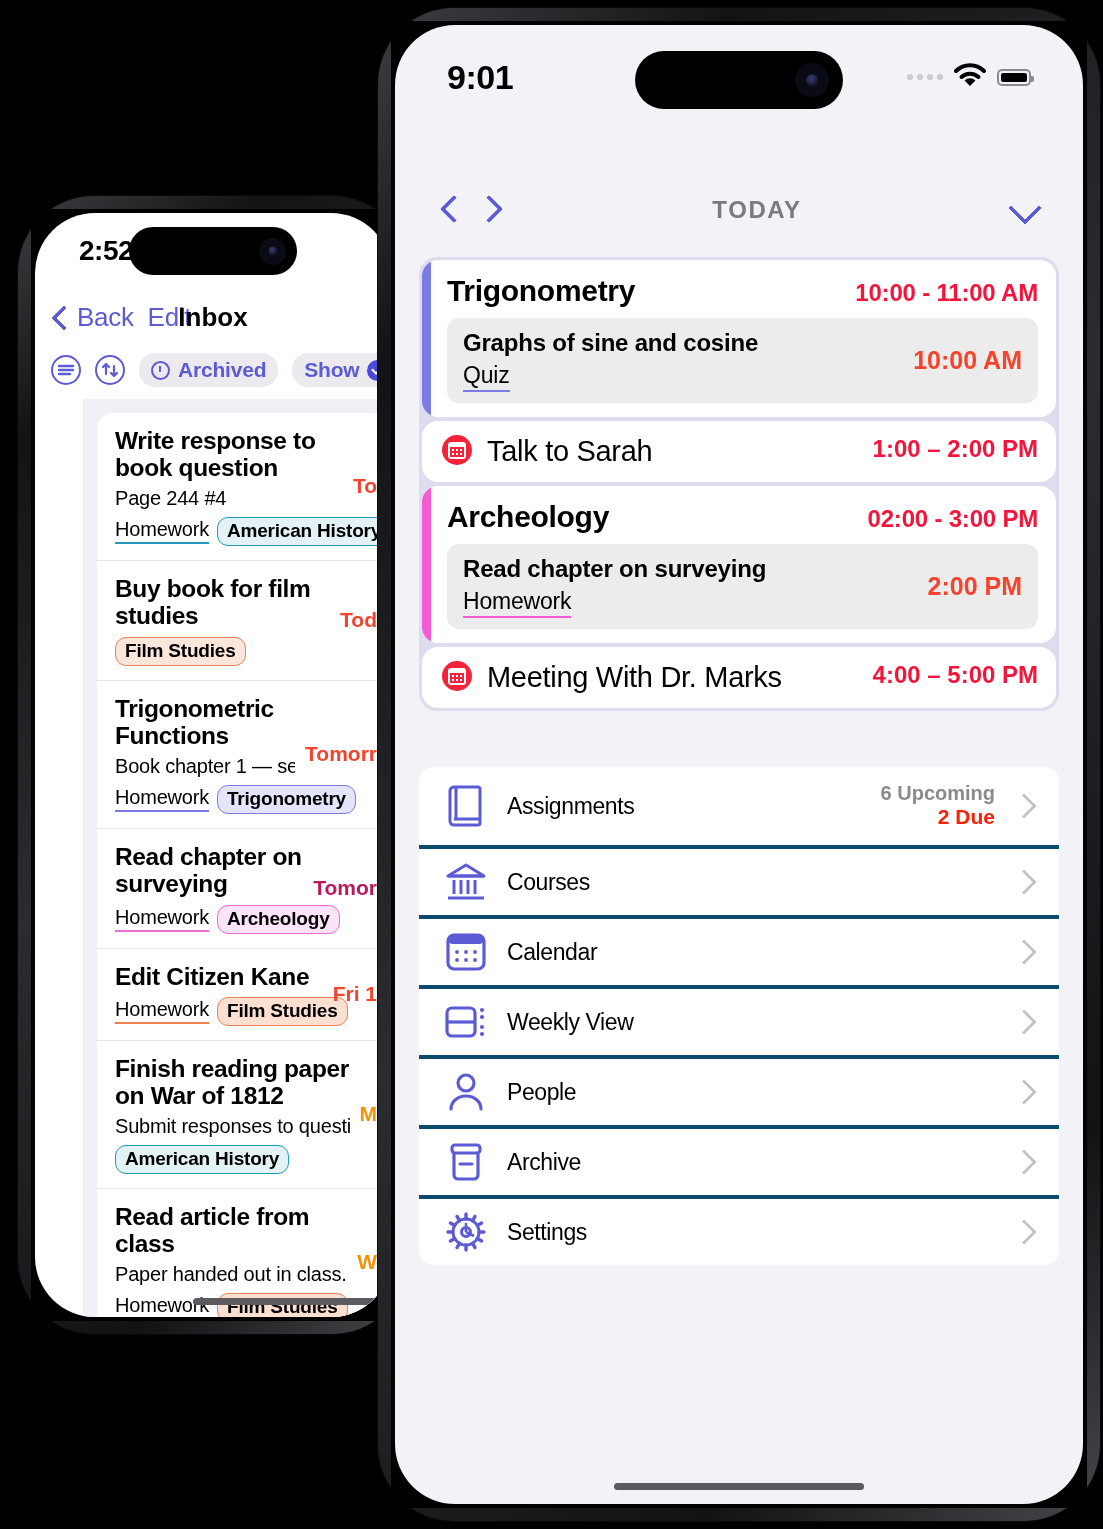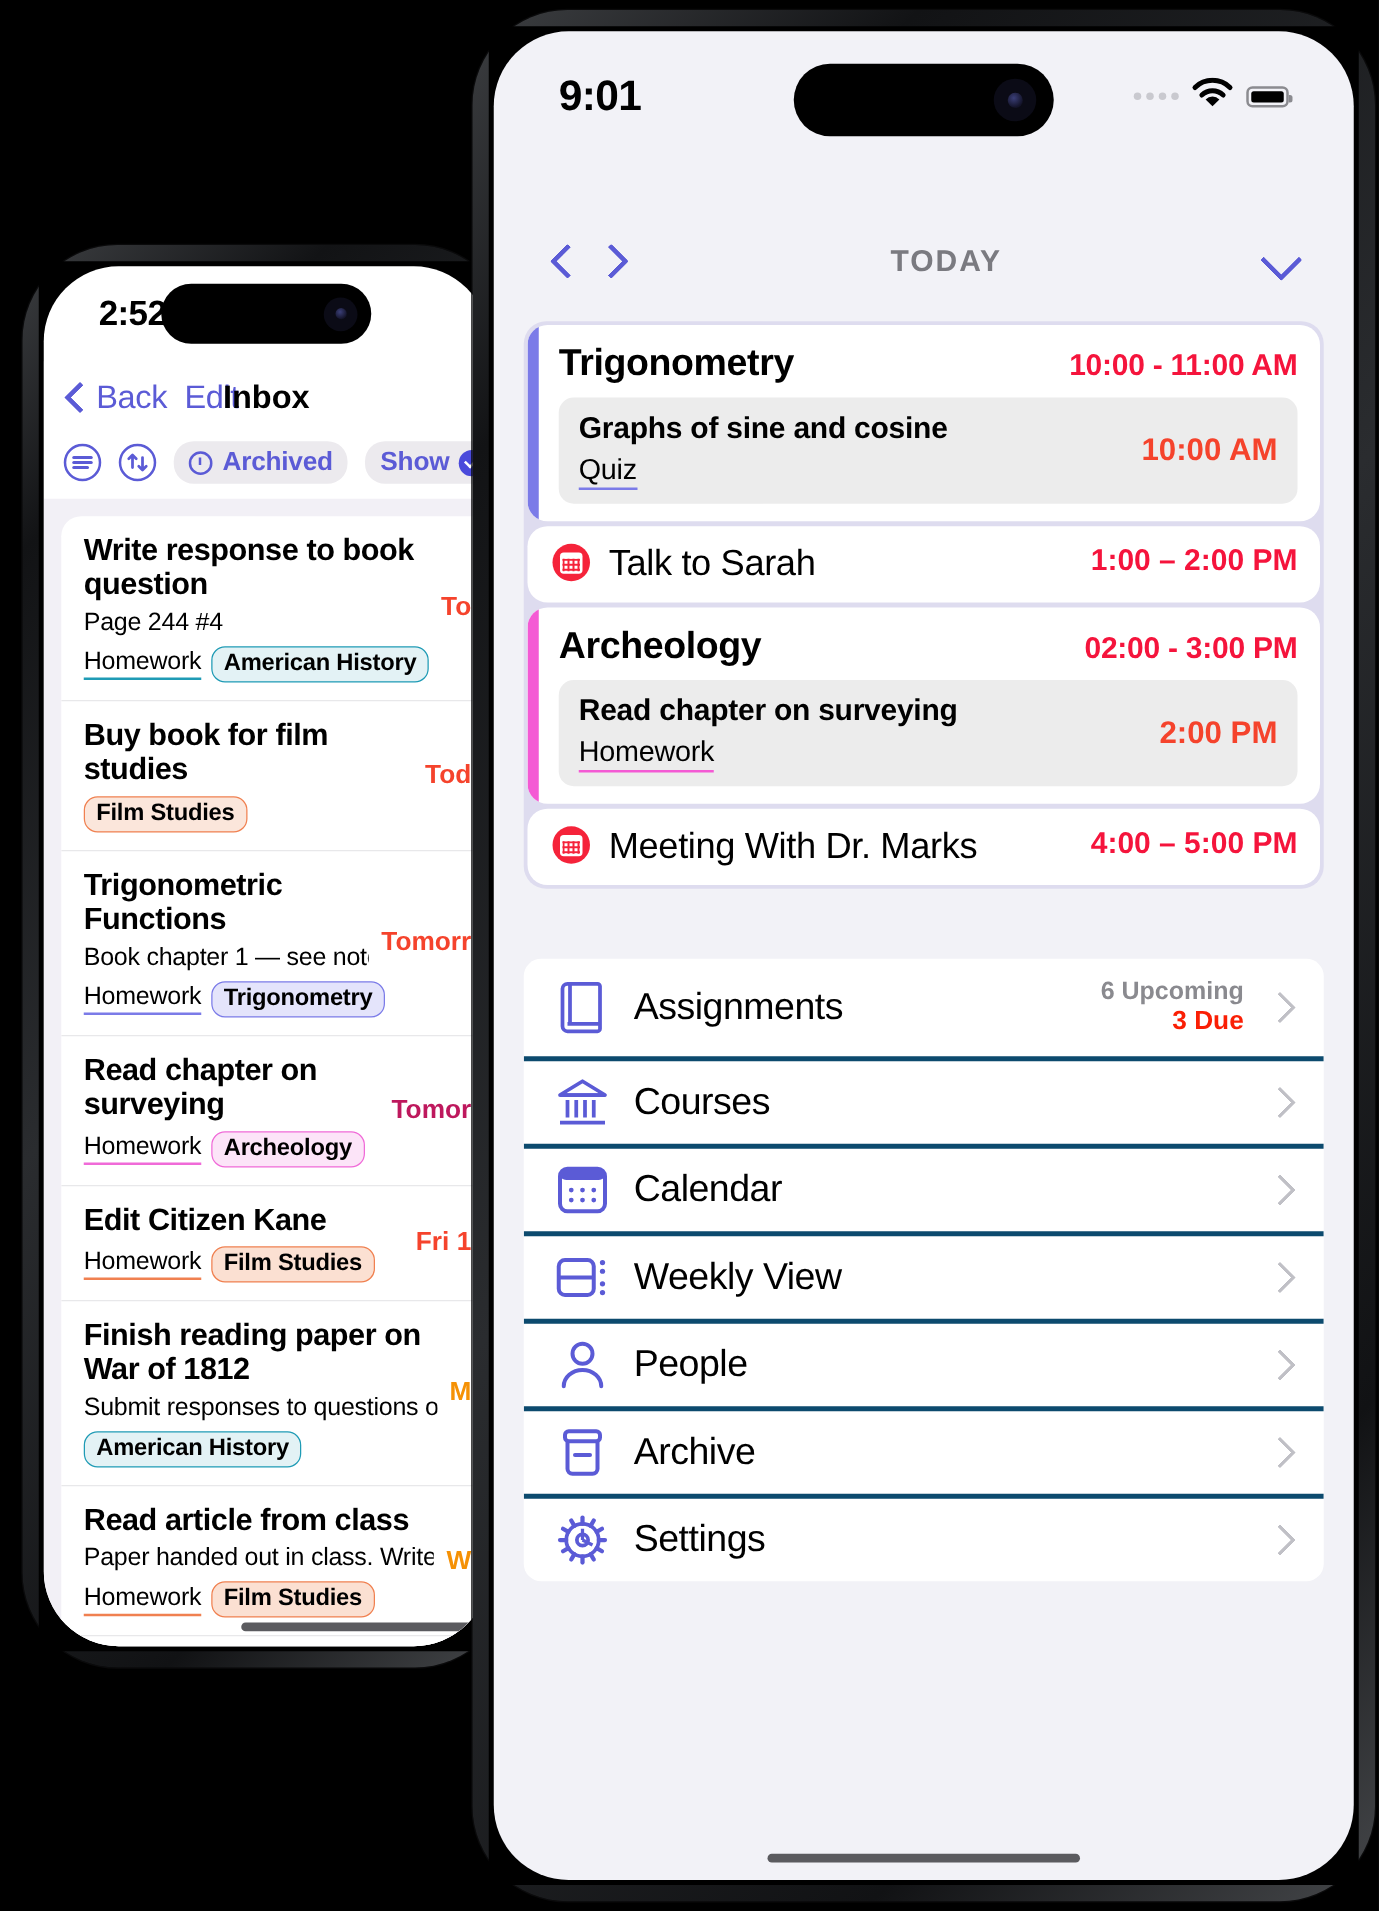--- a/index.html
+++ b/index.html
@@ -156,21 +156,21 @@
   }
   .menu-row {
     display: flex; align-items: center;
     padding: 0 22px; height: 70px;
     border-top: 4px solid #0c4a6e;
     cursor: pointer;
   }
   .menu-row:first-child { border-top: none; height: 78px; }
   .menu-ico { width: 50px; flex: 0 0 50px; display: flex; align-items: center; justify-content: center; }
   .menu-ico svg { display:block; }
-  .menu-label { font-size: 30px; color: #000; margin-left: 16px; letter-spacing: -0.4px; text-align: center; }
+  .menu-label { font-size: 23px; color: #000; margin-left: 16px; letter-spacing: -0.4px; text-align: center; }
   .menu-meta { margin-left: auto; text-align: right; line-height: 1.15; }
   .meta-a { font-size: 20px; font-weight: bold; color: #8a8a8f; }
   .meta-b { font-size: 21px; font-weight: bold; color: #fa1f05; }
   .menu-chev {
     width: 26px; height: 26px; margin-left: 16px; position: relative; flex: 0 0 26px;
   }
   .menu-chev::before {
     content:''; position:absolute; left: 4px; top: 4px;
     width: 15px; height: 15px;
     border-right: 3.5px solid #c0c0c6; border-top: 3.5px solid #c0c0c6;
@@ -212,21 +212,21 @@
   .chip .check {
     width: 21px; height: 21px; border-radius: 50%; background:#4a4adb; position: relative; flex:0 0 21px;
   }
   .chip .check::before {
     content:''; position:absolute; left: 5px; top: 5px;
     width: 9px; height: 5px;
     border-left: 2.4px solid #fff; border-bottom: 2.4px solid #fff;
     transform: rotate(-45deg);
   }
 
-  .l-listwrap { background:#f2f0f6; padding: 14px 0 0 0; height: 100%; }
+  .l-listwrap { background:#f2f0f6; padding: 14px 0 0 0; height: 100%; margin-left: 48px; }
   .l-list { background:#fff; border-radius: 16px 0 0 16px; margin-left: 14px; overflow:hidden; }
   .l-item { display:flex; padding: 14px 0 14px 18px; border-top: 1px solid #e8e8ea; position: relative; cursor:pointer; }
   .l-item:first-child { border-top: none; }
   .l-item-main { flex: 1; min-width: 0; padding-right: 10px; }
   .li-title { font-size: 24.5px; font-weight: bold; color:#000; letter-spacing: -0.35px; line-height: 1.12; }
   .li-note { font-size: 20px; color:#000; margin-top: 5px; letter-spacing:-0.2px; white-space: nowrap; overflow: hidden; }
   .li-tags { display:flex; align-items:center; gap: 8px; margin-top: 7px; }
   .li-kind { font-size: 20px; color:#000; padding-bottom: 1px; border-bottom: 2.2px solid #888; letter-spacing:-0.2px; }
   .li-tag {
     font-size: 19px; font-weight: bold; color: #000;
@@ -465,21 +465,21 @@
               <span class="menu-ico">
                 <svg width="42" height="46" viewBox="0 0 42 46">
                   <path d="M9 4 h24 a2 2 0 0 1 2 2 v34 a2 2 0 0 1 -2 2 h-24 a4 4 0 0 1 -4 -4 v-30 a4 4 0 0 1 4 -4 z" fill="none" stroke="#5b5bd6" stroke-width="3"></path>
                   <path d="M9 36 h26" stroke="#5b5bd6" stroke-width="3"></path>
                   <path d="M11 4 v32" stroke="#5b5bd6" stroke-width="3"></path>
                 </svg>
               </span>
               <span class="menu-label">Assignments</span>
               <div class="menu-meta">
                 <div class="meta-a">6 Upcoming</div>
-                <div class="meta-b">3 Due</div>
+                <div class="meta-b">2 Due</div>
               </div>
               <span class="menu-chev"></span>
             </div>
             <div class="menu-row">
               <span class="menu-ico">
                 <svg width="46" height="44" viewBox="0 0 46 44">
                   <path d="M5 16 L23 5 L41 16 Z" fill="none" stroke="#5b5bd6" stroke-width="3" stroke-linejoin="round"></path>
                   <path d="M5 16 h36" stroke="#5b5bd6" stroke-width="3"></path>
                   <path d="M11 20 v14 M18 20 v14 M25 20 v14 M32 20 v14" stroke="#5b5bd6" stroke-width="3"></path>
                   <path d="M5 38 h36" stroke="#5b5bd6" stroke-width="3"></path>

